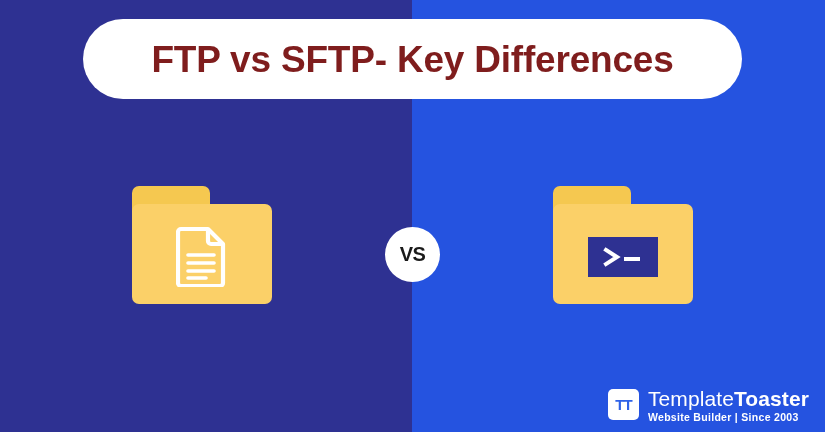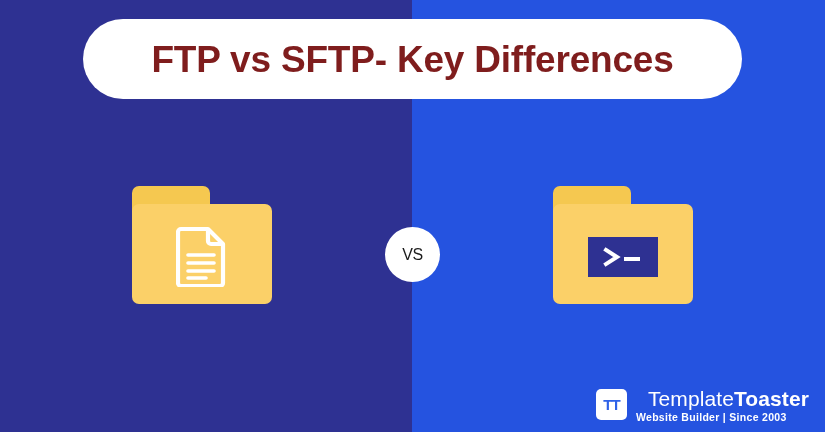--- a/index.html
+++ b/index.html
@@ -78,21 +78,21 @@
   #vs-badge {
     position:absolute;
     left:385px; top:227px;
     width:55px; height:55px;
     border-radius:50%;
     background:#ffffff;
     display:flex; align-items:center; justify-content:center;
     z-index:6;
   }
   #vs-label {
-    font-size:16px; font-weight:normal; color:#1a1a1a;
+    font-size:20px; font-weight:bold; color:#1a1a1a;
     letter-spacing:-0.5px;
   }
 
   
   #logo {
     position:absolute;
     right:16px; bottom:10px;
     display:flex; align-items:center; gap:9px;
     z-index:6;
     padding-left:32px;
@@ -159,20 +159,20 @@
 
   <div id="vs-badge" style="background: rgb(255, 255, 255);">
     <span id="vs-label" style="color: rgb(26, 26, 26);">VS</span>
   </div>
 
   <div id="logo">
     <div id="logo-mark" style="background: rgb(255, 255, 255);">
       <span id="logo-mark-text" style="color: rgb(47, 98, 232);">TT</span>
     </div>
     <div id="logo-text-block">
-      <div id="logo-name" style="color: rgb(255, 255, 255); margin-left: 12px;">
+      <div id="logo-name" style="color: rgb(255, 255, 255);">
         <span>Template</span><span style="font-weight:bold;">Toaster</span>
       </div>
       <div id="logo-tagline" style="color: rgb(255, 255, 255);">Website Builder | Since 2003</div>
     </div>
   </div>
 
 </div>
 
 </body></html>

